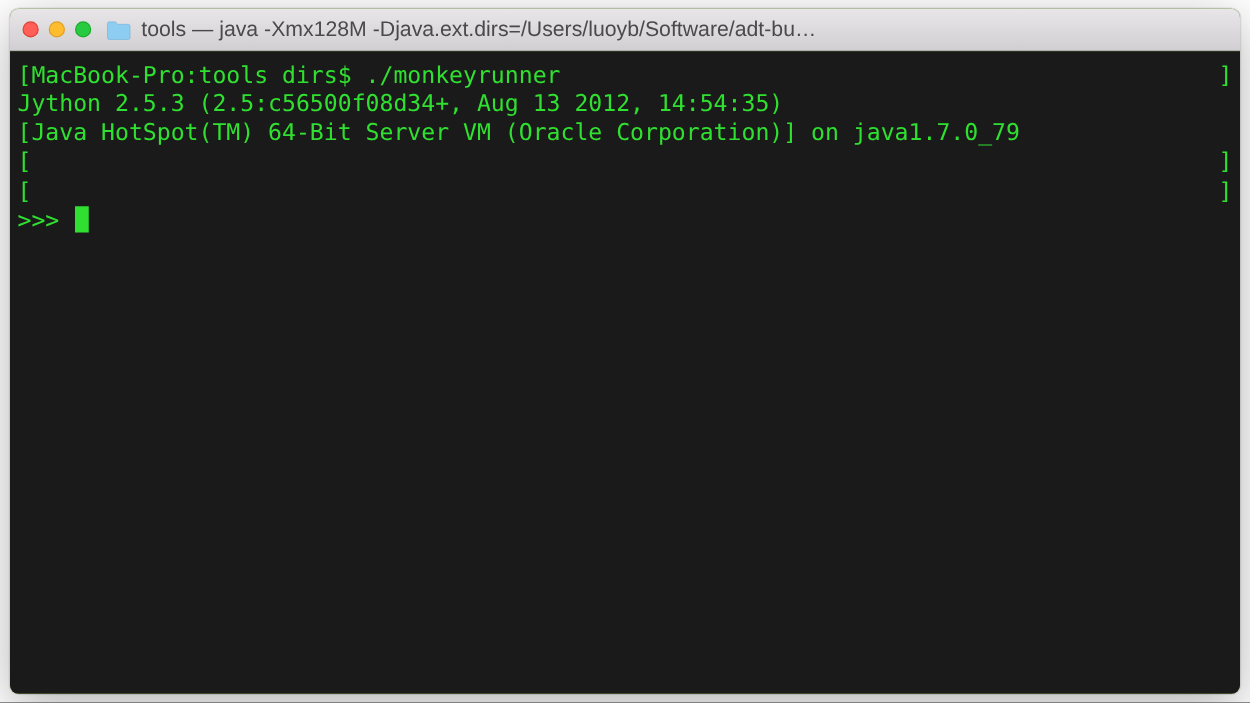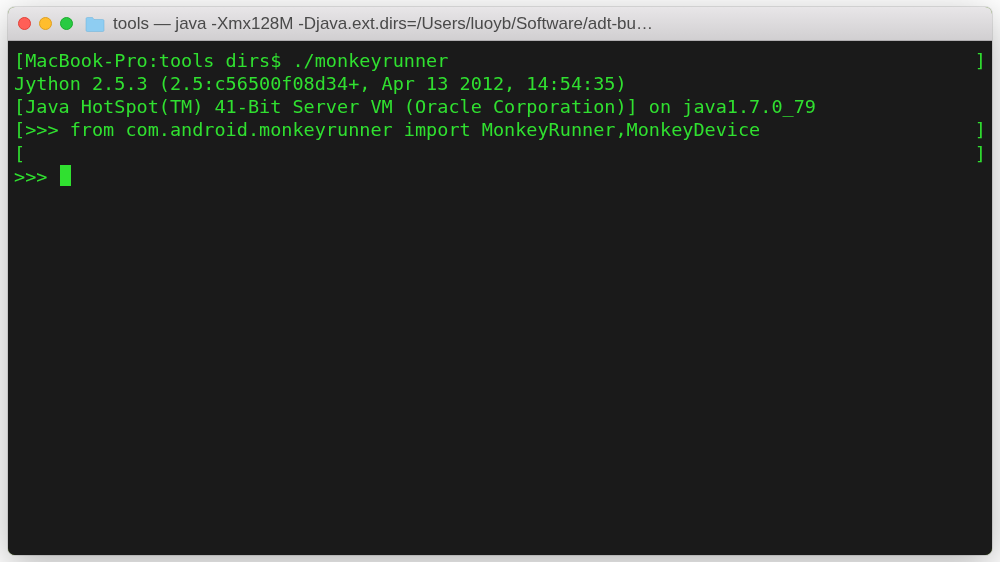--- a/index.html
+++ b/index.html
@@ -121,27 +121,27 @@
         <path d="M1 3 L1 14 C1 15 1.5 15.5 2.5 15.5 L17.5 15.5 C18.5 15.5 19 15 19 14 L19 5 C19 4 18.5 3.5 17.5 3.5 L9 3.5 L7.5 1.5 L2.5 1.5 C1.5 1.5 1 2 1 3 Z" fill="#8ecdf2" stroke="#6ab0da" stroke-width="0.5"></path>
       </svg>
     </div>
     <div class="title-text">tools — java -Xmx128M -Djava.ext.dirs=/Users/luoyb/Software/adt-bu…</div>
   </div>
   <div class="terminal">
     <div class="term-line full-width-line">
       <span class="bracket-left">[</span><span class="line-text">MacBook-Pro:tools dirs$ ./monkeyrunner</span><span class="spacer"></span><span class="bracket-right">]</span>
     </div>
     <div class="term-line">
-      <span class="line-text">Jython 2.5.3 (2.5:c56500f08d34+, Apr 13 2012, 14:54:35)</span>
+      <span class="line-text">Jython 2.5.3 (2.5:c56500f08d34+, Aug 13 2012, 14:54:35)</span>
     </div>
     <div class="term-line">
-      <span class="line-text">[Java HotSpot(TM) 41-Bit Server VM (Oracle Corporation)] on java1.7.0_79</span>
+      <span class="line-text">[Java HotSpot(TM) 64-Bit Server VM (Oracle Corporation)] on java1.7.0_79</span>
     </div>
     <div class="term-line full-width-line">
-      <span class="bracket-left">[</span><span class="line-text">&gt;&gt;&gt; from com.android.monkeyrunner import MonkeyRunner,MonkeyDevice</span><span class="spacer"></span><span class="bracket-right">]</span>
+      <span class="bracket-left">[</span><span class="spacer"></span><span class="bracket-right">]</span>
     </div>
     <div class="term-line full-width-line">
       <span class="bracket-left">[</span><span class="spacer"></span><span class="bracket-right">]</span>
     </div>
     <div class="term-line">
       <span>&gt;&gt;&gt; </span><span class="cursor"></span>
     </div>
   </div>
 </div>
 

